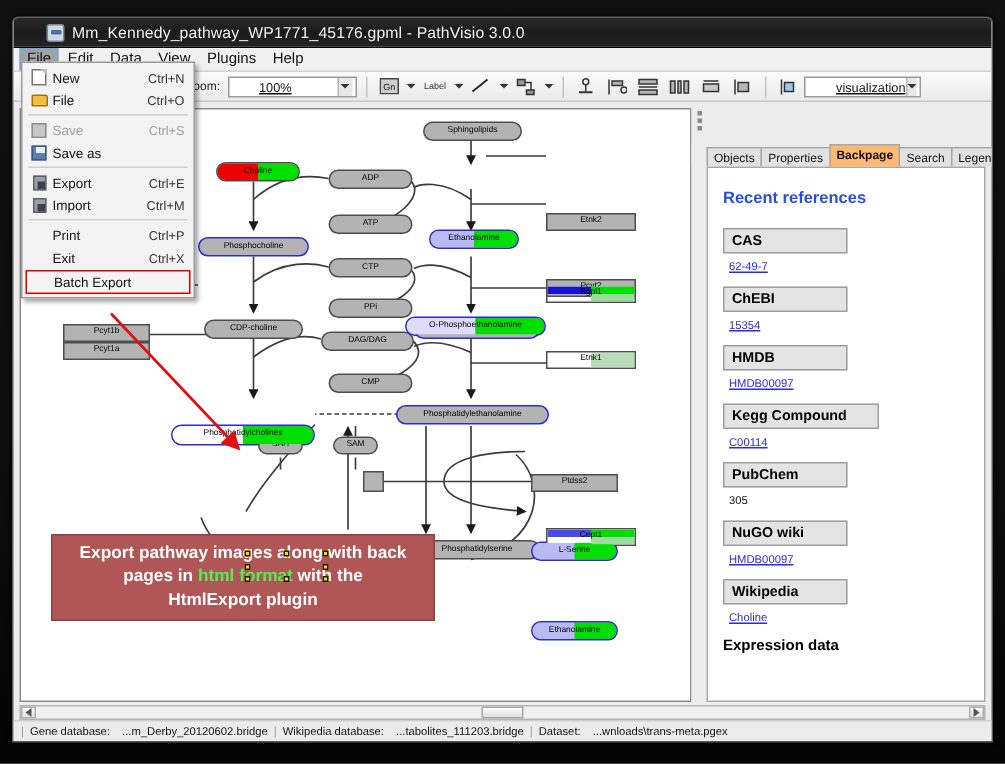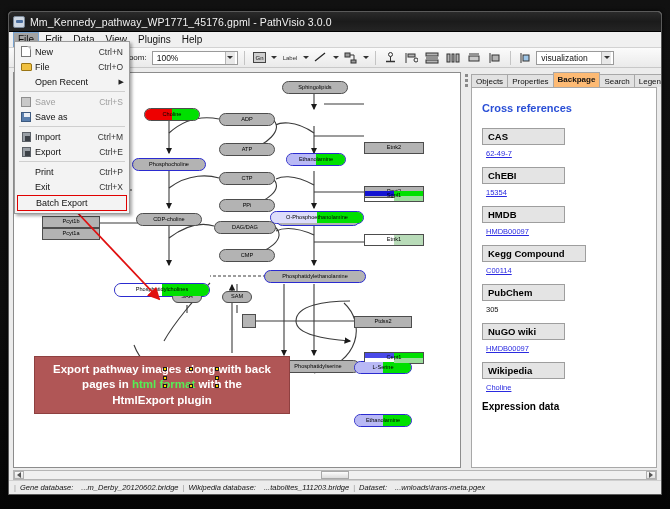--- a/index.html
+++ b/index.html
@@ -20,21 +20,21 @@
     background:#ececec;
     border:1px solid #5a5a5a;
     border-radius:4px 4px 0 0;
     box-shadow:0 0 4px rgba(0,0,0,.8);
     overflow:hidden;
   }
   
   #titlebar {
     height:20px;
     background:linear-gradient(180deg,#2a2a2a 0%,#1b1b1b 50%,#242424 100%);
-    display:flex; align-items:center; padding-left:4px;
+    display:flex; align-items:center; padding-left:22px;
     border-bottom:1px solid #000;
   }
   #titlebar .tb-icon {
     width:12px; height:12px; margin-right:5px;
     background:#cfd8e3;
     border:1px solid #7a8899;
     border-radius:2px;
     position:relative;
   }
   #titlebar .tb-icon:after{
@@ -64,21 +64,21 @@
     height:20px; background:linear-gradient(180deg,#fbfbfb,#eaeaea);
     border-bottom:1px solid #c8c8c8;
     display:flex; align-items:center; padding-left:4px; gap:3px;
     position:relative;
   }
   .tb-sep { width:1px; height:14px; background:#c4c4c4; margin:0 3px; }
   .zoom-label { font-size:8px; color:#222; margin-right:2px; }
   .combo {
     height:14px; background:#fff; border:1px solid #9a9a9a;
     display:flex; align-items:center; font-size:8.5px; color:#111;
-    padding:0 2px 0 4px; position:relative;
+    padding:0 2px 0 20px; position:relative;text-decoration:underline;
   }
   .combo .cval{ flex:1; white-space:nowrap; }
   .combo .carrow{
     width:10px; height:12px; background:#e8e8e8; border-left:1px solid #b5b5b5;
     display:flex; align-items:center; justify-content:center;
   }
   .combo .carrow:after{
     content:""; border-left:3px solid transparent; border-right:3px solid transparent;
     border-top:3px solid #333;
   }
@@ -168,21 +168,21 @@
   .ic-imp:after,.ic-exp:after{content:"";position:absolute;left:2px;top:3px;width:5px;height:5px;background:#3c4147;}
 
   
   svg#redarrow { position:absolute; left:0; top:0; width:654px; height:484px; z-index:28; pointer-events:none; }
 
   
   #rightpanel {
     position:absolute; right:4px; top:3px; width:196px; bottom:26px;
     background:#ececec; display:flex; flex-direction:column;
   }
-  #tabstrip { height:15px; display:flex; align-items:flex-end; padding-left:10px; background:#ececec; }
+  #tabstrip { height:15px; display:flex; align-items:flex-end; padding-left:10px; background:#ececec;margin-top:24px; }
   #tabstrip .tab {
     font-size:8px; color:#111; padding:1px 4px 1px 4px; height:13px;
     border:1px solid #a8a8a8; border-bottom:none; background:#e2e2e2;
     margin-right:-1px; line-height:11px;
   }
   #tabstrip .tab.sel { background:#fdba74; height:15px; font-weight:bold; position:relative; z-index:3; }
   #panelbody {
     flex:1; background:#fff; border:1px solid #a8a8a8; margin-left:10px;
     overflow:hidden; position:relative; padding:8px 10px;
   }
@@ -215,21 +215,21 @@
   #hscroll .sbtn.left:after{content:"";border-top:3px solid transparent;border-bottom:3px solid transparent;border-right:4px solid #555;}
   #hscroll .sbtn.right:after{content:"";border-top:3px solid transparent;border-bottom:3px solid transparent;border-left:4px solid #555;}
   #hscroll .thumb{ position:absolute; left:50%; transform:translateX(-50%);
     width:28px; height:8px; background:linear-gradient(180deg,#fcfcfc,#dcdcdc); border:1px solid #a8a8a8;}
   #statusbar {
     position:absolute; left:0; right:0; bottom:0; height:14px;
     background:#ececec; border-top:1px solid #cfcfcf;
     display:flex; align-items:center; font-size:7.5px; color:#111;
     padding-left:5px; white-space:nowrap; overflow:hidden;
   }
-  #statusbar .seg{ padding:0 4px;font-style:italic; }
+  #statusbar .seg{ padding:0 4px; }
   #statusbar .divider{ color:#999; }
 </style>
 </head>
 <body>
 
 <div id="desktop">
   <div id="win">
 
     <div id="titlebar">
       <div class="tb-icon"></div>
@@ -543,21 +543,21 @@
           <div class="tab sel">Backpage</div>
           <div class="tab">Search</div>
           <div class="tab">Legend</div>
         </div>
         <div class="panel-left-rail">
           <div class="rail-dot"></div>
           <div class="rail-dot"></div>
           <div class="rail-dot"></div>
         </div>
         <div id="panelbody">
-          <h2>Cross references</h2>
+          <h2>Recent references</h2>
 
           <div class="xref">
             <div class="hd">CAS</div>
             <div class="val"><a href="#">62-49-7</a></div>
           </div>
           <div class="xref">
             <div class="hd">ChEBI</div>
             <div class="val"><a href="#">15354</a></div>
           </div>
           <div class="xref">
@@ -622,54 +622,49 @@
         <span class="lab">New</span>
         <span class="acc">Ctrl+N</span>
       </div>
       <div class="row">
         <span class="ico">
             <span class="ic-open"></span>
           </span>
         <span class="lab">File</span>
         <span class="acc">Ctrl+O</span>
       </div>
-      <div class="row">
-        <span class="ico"></span>
-        <span class="lab">Open Recent</span>
-        <span class="submark">▶</span>
-      </div>
       <div class="sep"></div>
       <div class="row dim">
         <span class="ico">
             <span class="ic-save"></span>
           </span>
         <span class="lab">Save</span>
         <span class="acc">Ctrl+S</span>
       </div>
       <div class="row">
         <span class="ico">
             <span class="ic-savedisk"></span>
           </span>
         <span class="lab">Save as</span>
         <span class="acc"></span>
       </div>
       <div class="sep"></div>
       <div class="row">
         <span class="ico">
+            <span class="ic-exp"></span>
+          </span>
+        <span class="lab">Export</span>
+        <span class="acc">Ctrl+E</span>
+      </div>
+      <div class="row">
+        <span class="ico">
             <span class="ic-imp"></span>
           </span>
         <span class="lab">Import</span>
         <span class="acc">Ctrl+M</span>
-      </div>
-      <div class="row">
-        <span class="ico">
-            <span class="ic-exp"></span>
-          </span>
-        <span class="lab">Export</span>
-        <span class="acc">Ctrl+E</span>
       </div>
       <div class="sep"></div>
       <div class="row">
         <span class="ico"></span>
         <span class="lab">Print</span>
         <span class="acc">Ctrl+P</span>
       </div>
       <div class="row">
         <span class="ico"></span>
         <span class="lab">Exit</span>

